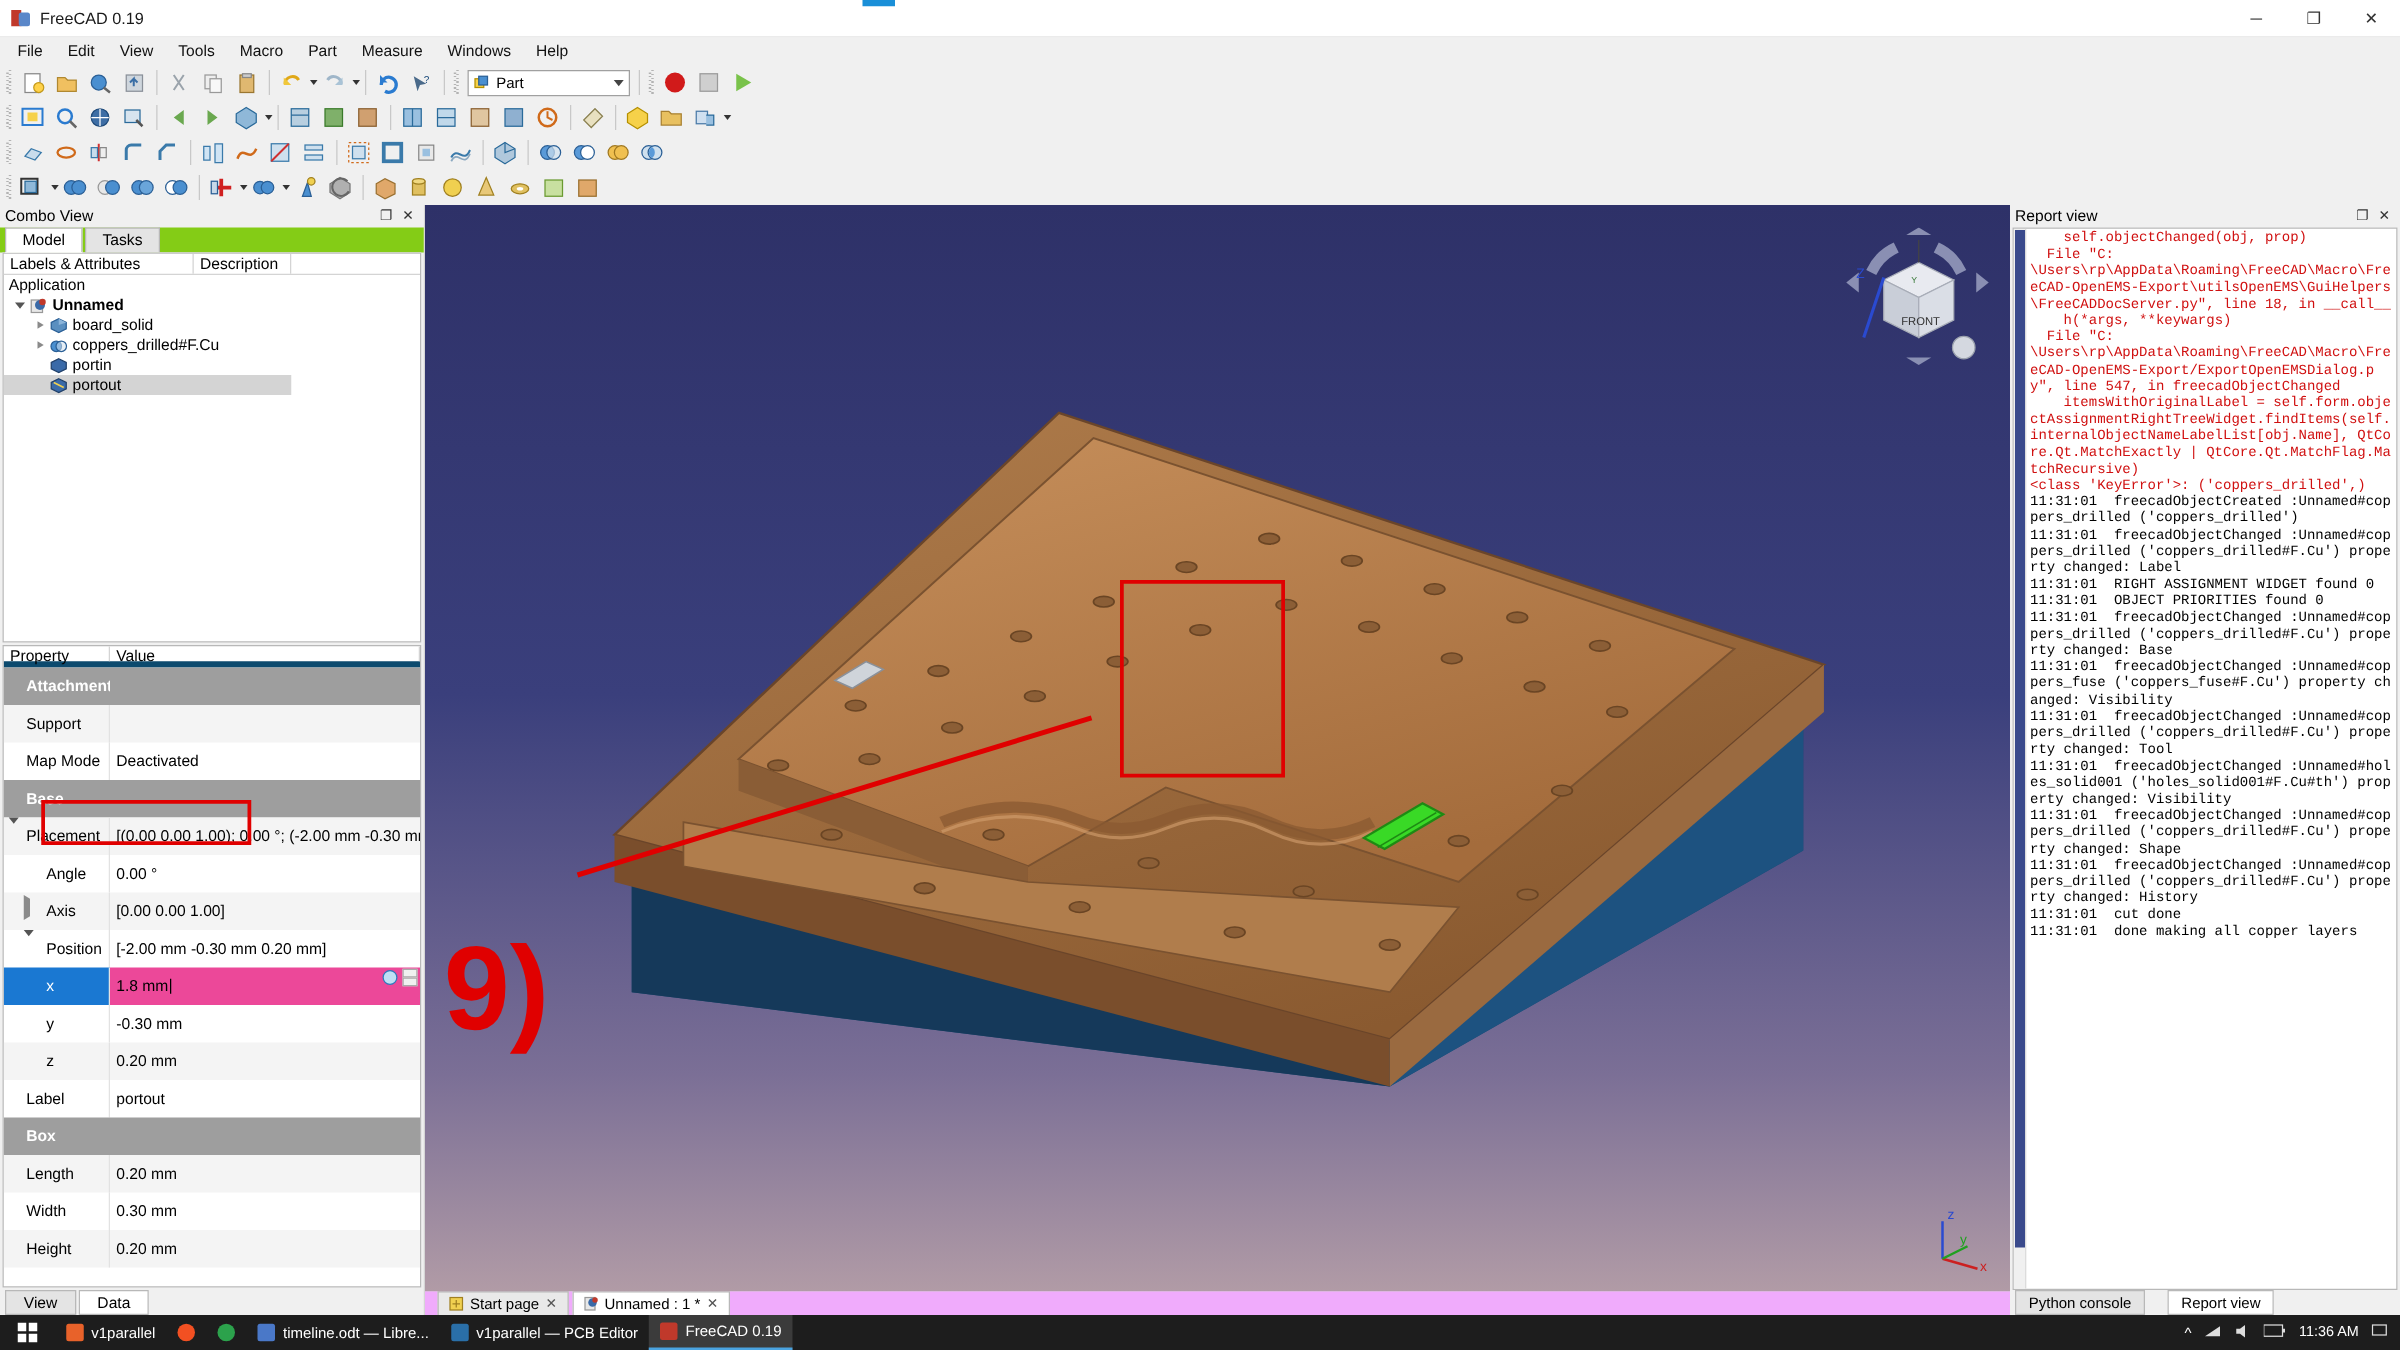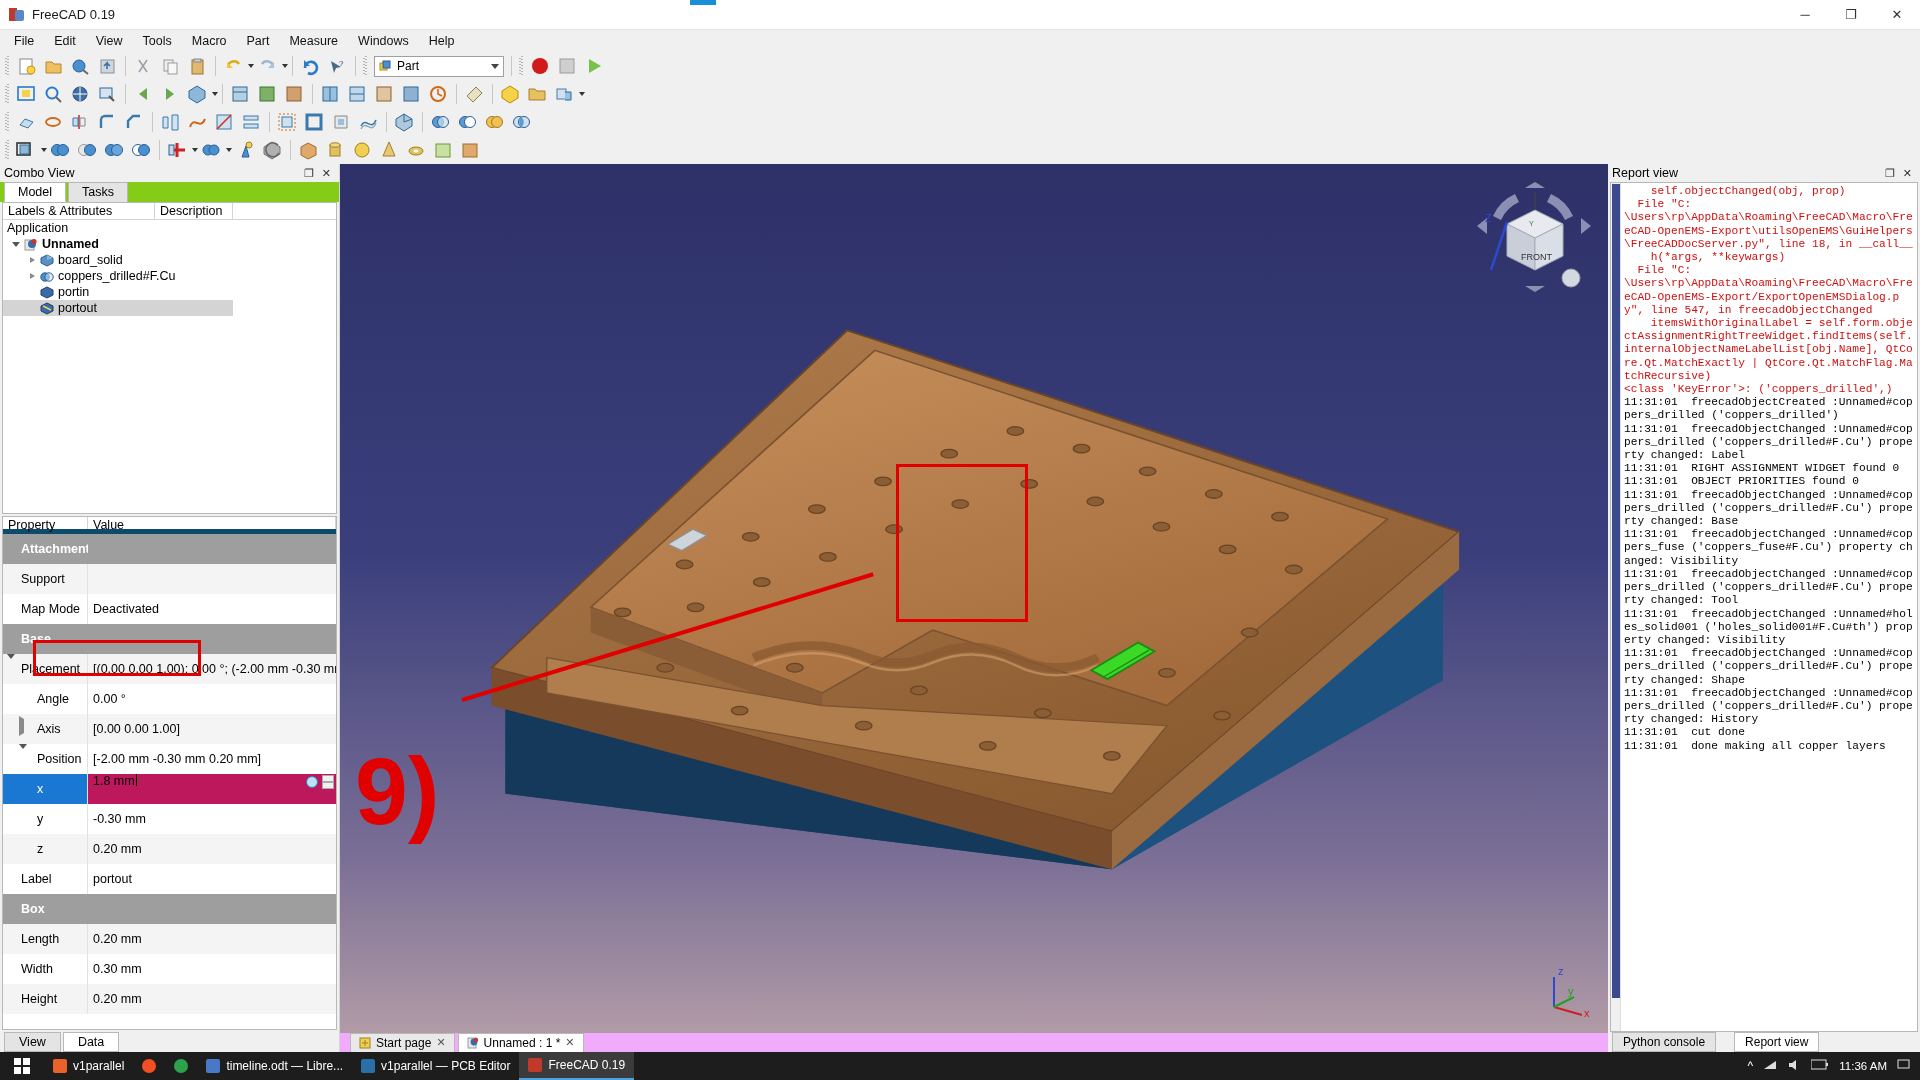--- a/index.html
+++ b/index.html
@@ -86,21 +86,21 @@
     border-right:1px solid #e2e2e2;height:100%;display:flex;align-items:center;}
   .prow .pc2{flex:1;padding-left:5px;white-space:nowrap;overflow:hidden;height:100%;
     display:flex;align-items:center;}
   .prow.group{background:#9e9e9e;color:#fff;font-weight:bold;}
   .prow.group .pc1{border-right:none;padding-left:18px;}
   .prow.alt{background:#f4f4f4;}
   .prow .exp{position:absolute;left:4px;top:5px;}
   .prow .exp2{position:absolute;left:16px;top:5px;}
   .prow.sub .pc1{padding-left:34px;}
   .xrow .pc1{background:#1a78d2;color:#fff;width:85px;padding-left:34px;}
-  .edit-cell{flex:1;background:#be185d;display:flex;padding-left:5px;
+  .edit-cell{flex:1;background:#ec4899;display:flex;align-items:center;padding-left:5px;
     position:relative;height:100%;}
   .caretbar{display:inline-block;width:1px;height:12px;background:#000;margin:0 1px;}
   .spin{position:absolute;right:2px;top:1px;width:12px;height:14px;display:flex;flex-direction:column;}
   .spin div{flex:1;border:1px solid #a9a9a9;background:#f0f0f0;}
   .globe{position:absolute;right:18px;top:2px;width:12px;height:12px;border:1px solid #2a7bbd;
     border-radius:50%;background:#bfe0f5;}
   .redbox{position:absolute;border:3px solid #e00000;pointer-events:none;}
 
   .vbtns{height:20px;display:flex;padding-left:4px;align-items:flex-end;}
   .vtab{padding:2px 14px;font-size:12.5px;border:1px solid #b8b8b8;background:#e4e4e4;margin-right:2px;}

